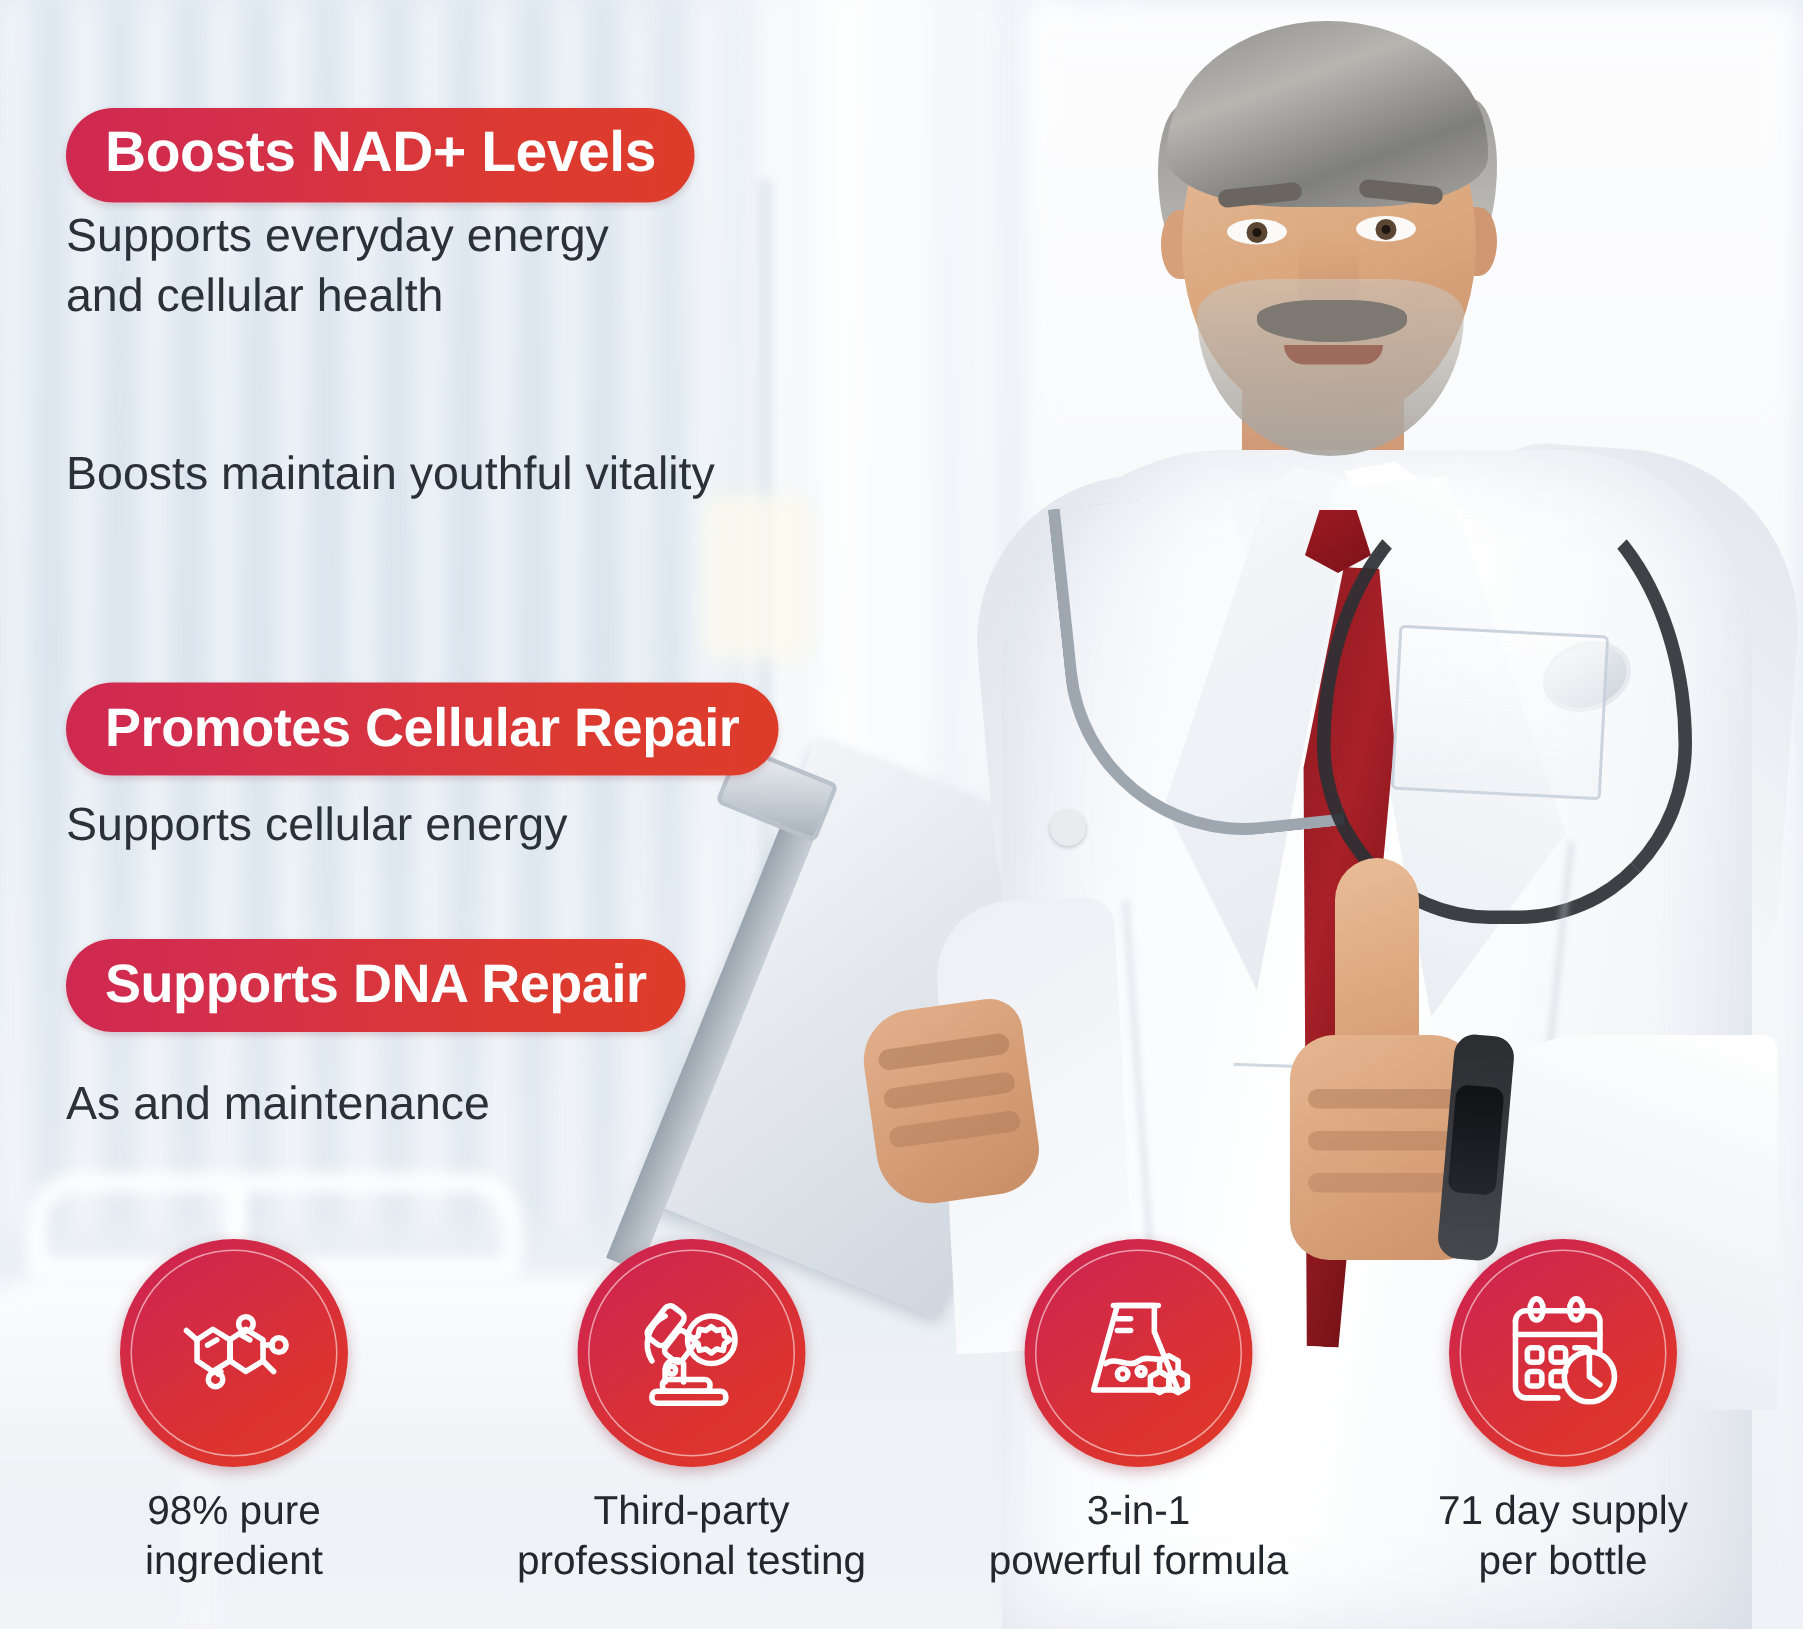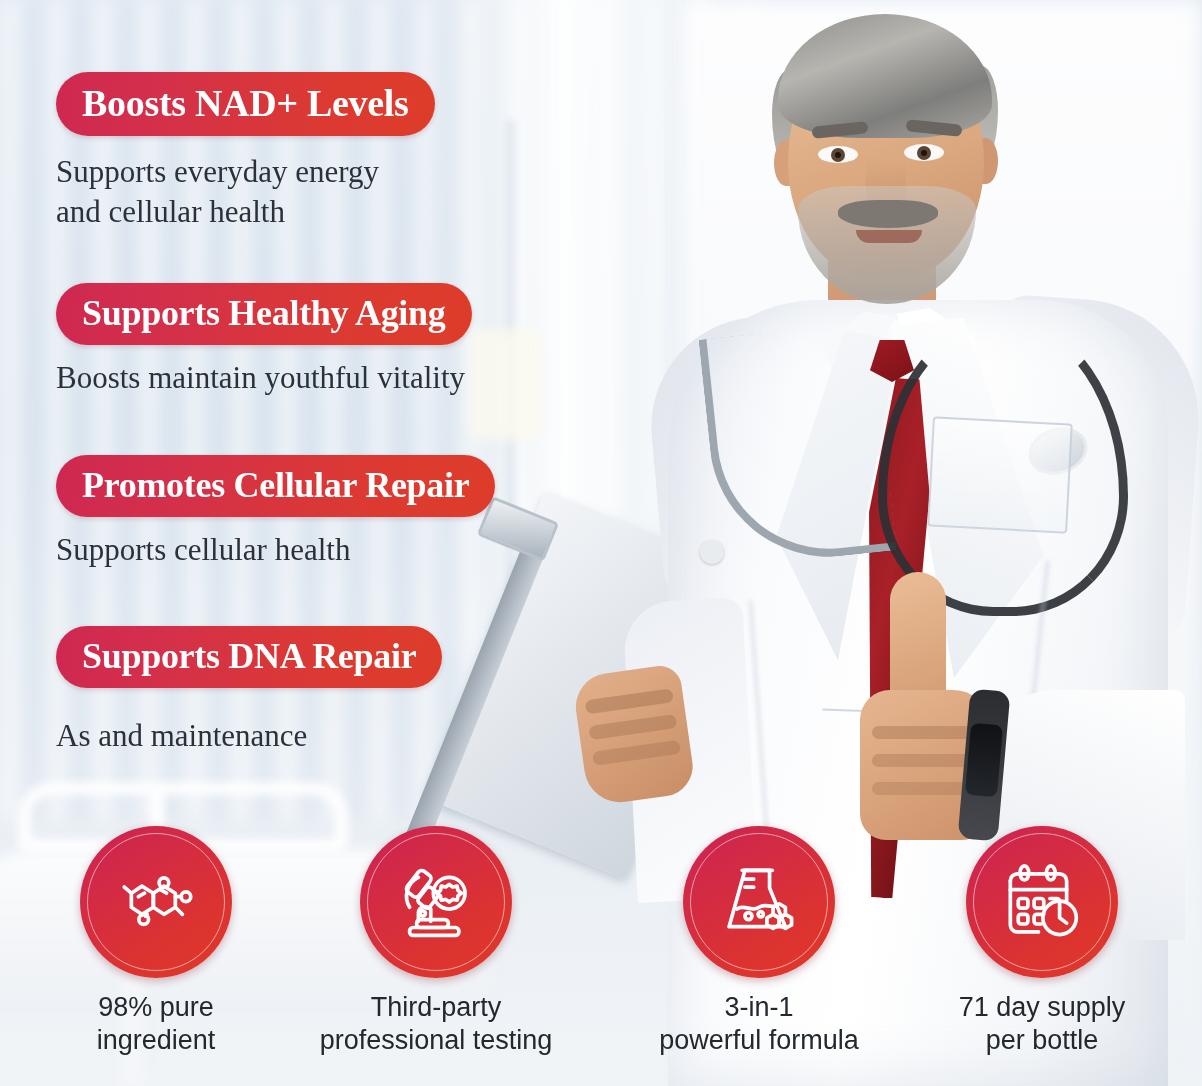--- a/index.html
+++ b/index.html
@@ -285,35 +285,35 @@
     border-radius:70px 10px 0 40px;
   }
   .sleeve-l {
     position:absolute; left:70px; top:600px; width:120px; height:300px;
     background:linear-gradient(150deg,#eceff4,#fdfdfe);
     border-radius:50px 20px 0 0; transform:rotate(-3deg);
   }
 
   
   #benefits { position:absolute; left:0; top:0; width:700px; }
-  .benefit { position:absolute; left:56px;font-family:Liberation Serif, serif; }
+  .benefit { position:absolute; left:44px; }
   .pill {
     display:inline-block;
     background:linear-gradient(95deg,#cf2851 0%, #d4304a 28%, #dc3a31 72%, #de3c2a 100%);
     color:#fff;
     font-weight:bold;
     border-radius:40px;
     padding:9px 26px 11px 26px;
     letter-spacing:-.3px;
     white-space:nowrap;
     box-shadow:0 2px 5px rgba(120,20,40,.18);
   }
   .desc {
     color:#2b3138;
-    margin-top:16px;
+    margin-top:2px;
     line-height:1.28;
     white-space:pre-line;
   }
 
   
   #badges { position:absolute; left:0; top:826px; width:1202px; height:260px;padding-left:32px; }
   .badge { position:absolute; width:300px; text-align:center; }
   .badge-circle {
     width:152px; height:152px; margin:0 auto;
     border-radius:50%;
@@ -405,27 +405,26 @@
 
 <div id="benefits">
 
   <div class="benefit" style="top:72px">
     <div class="pill" style="font-size:38px">Boosts NAD+ Levels</div>
     <div class="desc" style="font-size:31px">Supports everyday energy
 and cellular health</div>
   </div>
 
   <div class="benefit" style="top:283px">
-    <div class="pill" style="font-size:36px">Supports Healthy Aging</div>
     <div class="desc" style="font-size:31px;margin-top:13px">Boosts maintain youthful vitality</div>
   </div>
 
   <div class="benefit" style="top:455px">
     <div class="pill" style="font-size:36px">Promotes Cellular Repair</div>
-    <div class="desc" style="font-size:31px;margin-top:13px">Supports cellular health</div>
+    <div class="desc" style="font-size:31px;margin-top:13px">Supports cellular energy</div>
   </div>
 
   <div class="benefit" style="top:626px">
     <div class="pill" style="font-size:36px">Supports DNA Repair</div>
     <div class="desc" style="font-size:31px;margin-top:28px">As and maintenance</div>
   </div>
 
 </div>
 
 <div id="badges">
@@ -443,21 +442,21 @@
         <circle cx="84" cy="44" r="5.5"></circle>
         <circle cx="36" cy="70" r="5.5"></circle>
         <path d="M72,44 L79,44"></path>
         <path d="M40,64 L38,66"></path>
       </svg>
     </div>
     <div class="badge-label">98% pure
 ingredient</div>
   </div>
 
-  <div class="badge" style="left:286px">
+  <div class="badge" style="left:311px">
     <div class="badge-circle">
       <svg viewBox="0 0 100 100" fill="none" stroke="#fff" stroke-width="4.2" stroke-linecap="round" stroke-linejoin="round">
         <rect x="22" y="14" width="17" height="30" rx="5" transform="rotate(38 30 29)"></rect>
         <rect x="33" y="34" width="16" height="22" rx="4" transform="rotate(38 41 45)"></rect>
         <path d="M20,56 A24,24 0 0 1 30,22"></path>
         <path d="M30,72 L30,62 A8,8 0 0 1 44,58 L44,72"></path>
         <rect x="28" y="70" width="36" height="9" rx="4"></rect>
         <rect x="20" y="79" width="56" height="9" rx="4"></rect>
         <circle cx="35" cy="63" r="3"></circle>
         <circle cx="65" cy="40" r="18"></circle>

